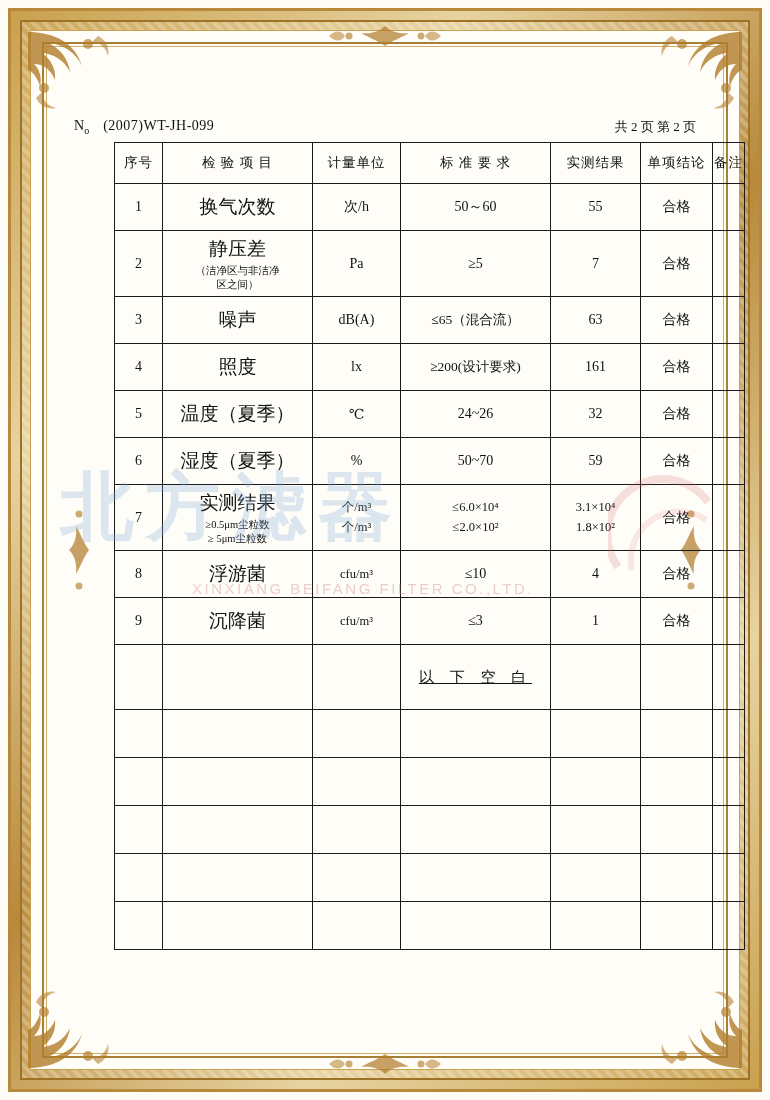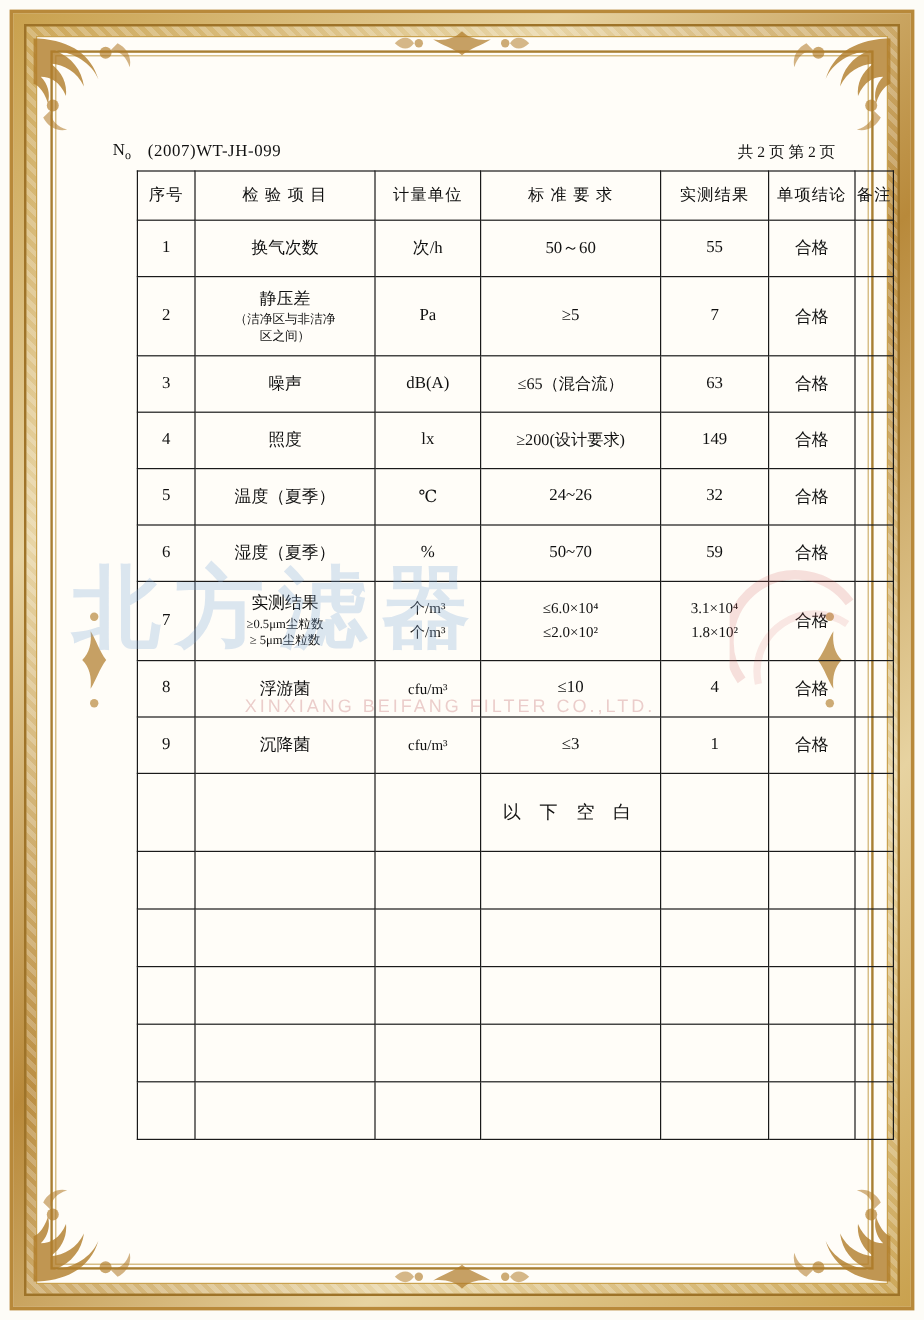--- a/index.html
+++ b/index.html
@@ -108,21 +108,21 @@
   .headline .no-label {
     font-size: 14px;
   }
   .headline .no-label sub {
     font-size: 10px;
   }
   .headline .cert-no {
     margin-left: 14px;
     letter-spacing: .5px;
   }
-  .headline .left-group { display: flex; align-items: center; margin-left: 20px; }
+  .headline .left-group { display: flex; align-items: flex-start; }
   .headline .pages { font-size: 13px; }
 
   table.report {
     border-collapse: collapse;
     width: 630px;
     table-layout: fixed;
     background: transparent;
   }
   table.report td, table.report th {
     border: 1px solid #1a1a1a;
@@ -145,33 +145,34 @@
   .row-h3 { height: 62px; }
   .row-tall { height: 66px; }
   .col-seq   { width: 48px; }
   .col-item  { width: 150px; }
   .col-unit  { width: 88px; }
   .col-std   { width: 150px; }
   .col-res   { width: 90px; }
   .col-concl { width: 72px; }
   .col-note  { width: 32px; }
 
-  .item-main { font-size: 14px; }
+  .item-main { font-size: 19px; }
   .item-sub {
     font-size: 10.5px;
     line-height: 1.25;
     display: block;
     margin-top: 2px;
   }
   .unit-small { font-size: 12.5px; }
   .two-line { line-height: 1.55; font-size: 12.5px; }
   .std-two { font-size: 13.5px; line-height: 1.45; }
   .blank-note {
     font-size: 15px;
     letter-spacing: 6px;
+    text-decoration: underline;
   }
   .tail td { height: 47px; }
   .tail-tall td { height: 64px; }
 
   
   .watermark {
     position: absolute;
     left: 60px;
     top: 452px;
     width: 650px;
@@ -187,21 +188,21 @@
     font-family: "DejaVu Sans", "Liberation Sans", sans-serif;
     font-size: 74px;
     font-weight: bold;
     color: #7fa8d8;
     opacity: .5;
     letter-spacing: 12px;
     white-space: nowrap;
   }
   .wm-sub {
     position: absolute;
-    left: 144px; top: 128px;
+    left: 132px; top: 128px;
     font-family: "Liberation Sans", sans-serif;
     font-size: 15px;
     letter-spacing: 2.5px;
     color: #cf8a8a;
     opacity: .75;
     white-space: nowrap;
   }
   .wm-arc {
     position: absolute;
     right: -8px; top: 20px;
@@ -366,21 +367,21 @@
             <td>63</td>
             <td>合格</td>
             <td></td>
           </tr>
 
           <tr class="row-h">
             <td>4</td>
             <td class="item-main">照度</td>
             <td>lx</td>
             <td class="std-two">≥200(设计要求)</td>
-            <td>149</td>
+            <td>161</td>
             <td>合格</td>
             <td></td>
           </tr>
 
           <tr class="row-h">
             <td>5</td>
             <td class="item-main">温度（夏季）</td>
             <td>℃</td>
             <td>24~26</td>
             <td>32</td>

